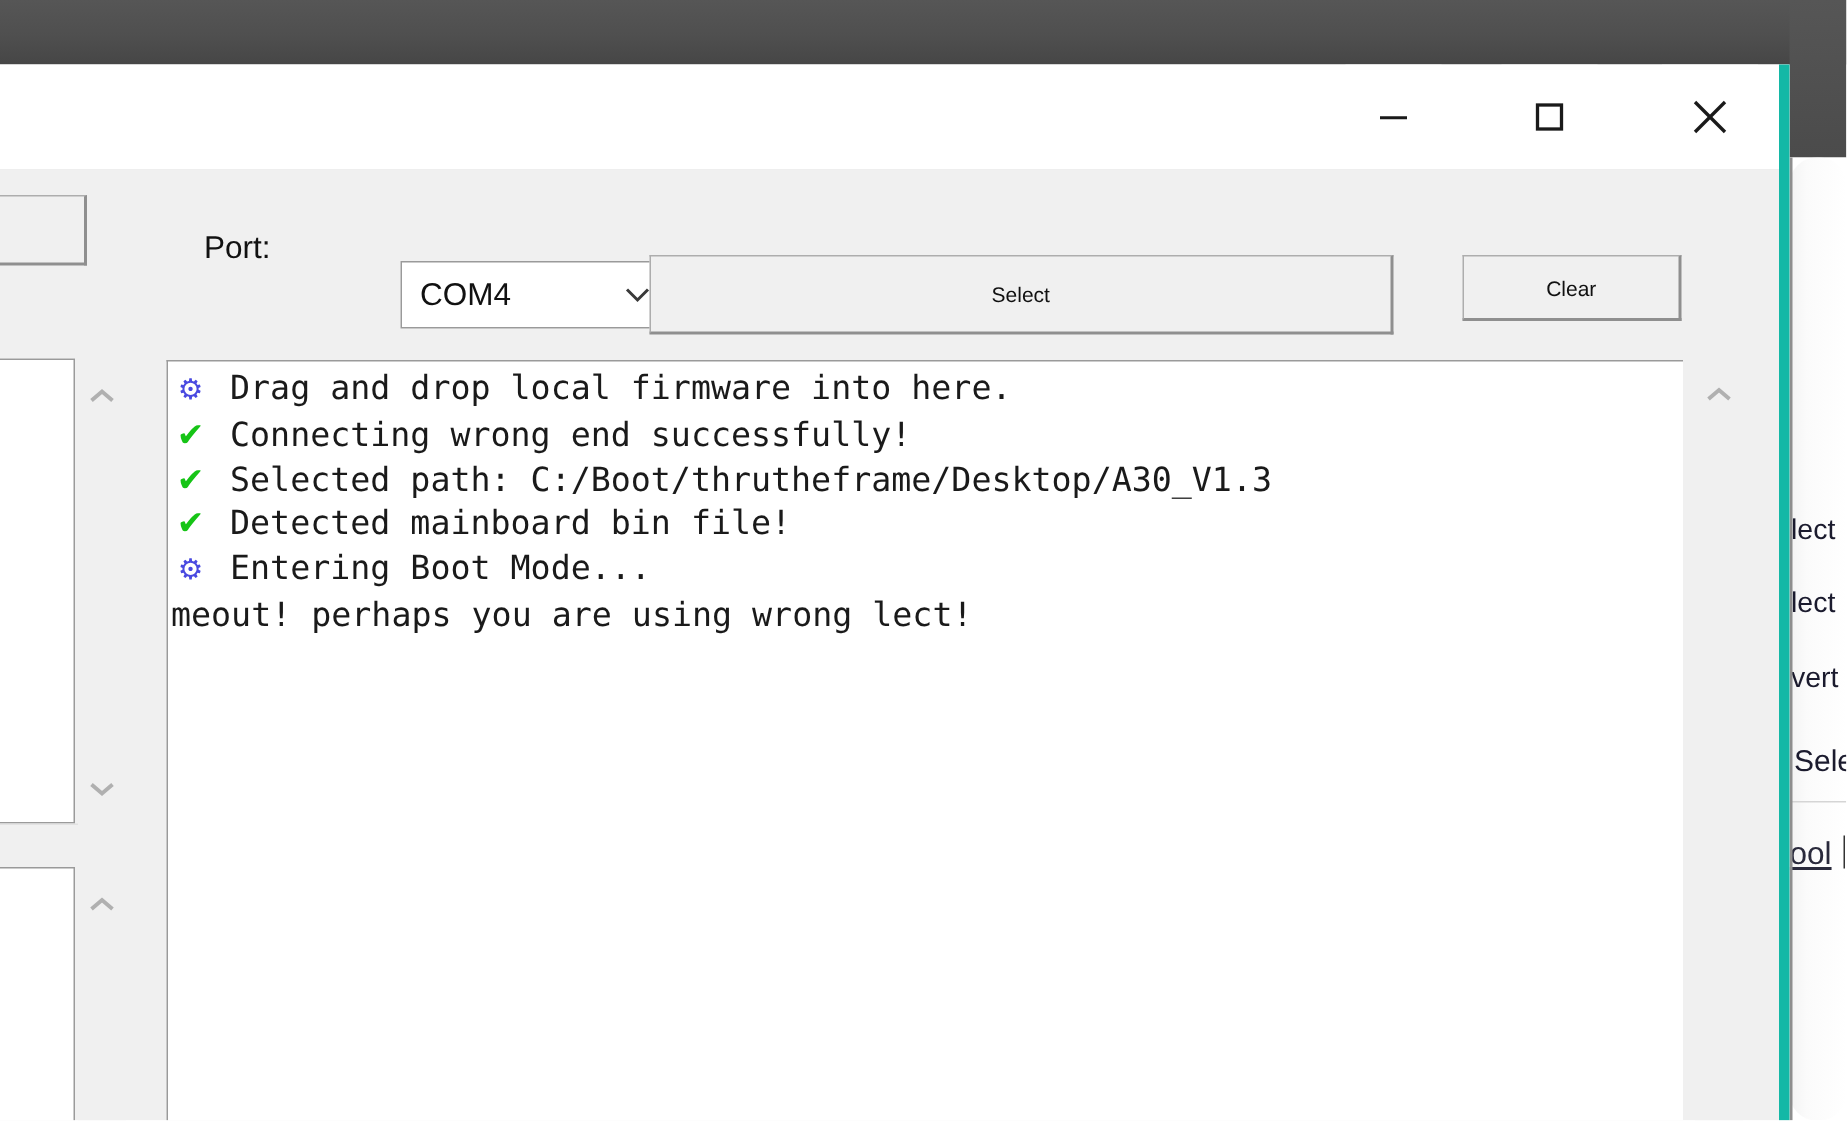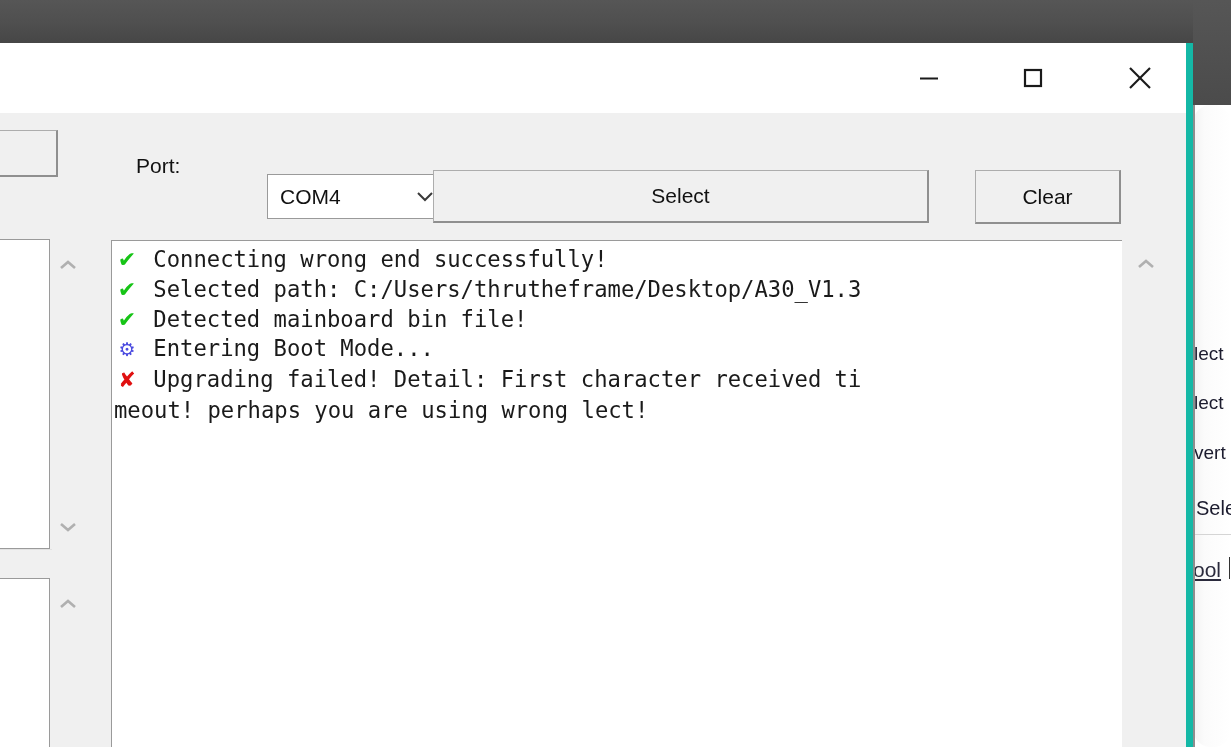--- a/index.html
+++ b/index.html
@@ -165,27 +165,27 @@
   .push-btn {
     position: absolute;
     background: #f0f0f0;
     border: 1px solid #adadad;
     border-right: 2px solid #8f8f8f;
     border-bottom: 2px solid #8f8f8f;
     box-sizing: border-box;
     display: flex;
     align-items: center;
     justify-content: center;
-    font-size: 21px;
+    font-size: 14px;
     color: #111;
     font-family: "Liberation Sans", sans-serif;
     cursor: default;
   }
   .btn-select { left: 433px; top: 127px; width: 496px; height: 53px; }
-  .btn-clear  { left: 975px; top: 127px; width: 146px; height: 54px; }
+  .btn-clear  { left: 975px; top: 127px; width: 146px; height: 44px; }
 
   
   .left-panel-a {
     position: absolute;
     left: -60px; top: 196px;
     width: 110px; height: 310px;
     background: #ffffff;
     border: 1px solid #9a9a9a;
     box-sizing: border-box;
   }
@@ -338,25 +338,25 @@
     <div class="scroll-col scroll-b">
       <span class="chev" style="top:18px">
         <svg width="20" height="12" viewBox="0 0 20 12">
           <polyline points="3,9 10,3 17,9" fill="none" stroke="#b0b0b0" stroke-width="2.6"></polyline>
         </svg>
       </span>
     </div>
 
     <div class="log-box">
       <div class="log-inner" id="log-inner">
+          <span class="log-line"><span class="log-icon ico-gear">⚙</span><span class="log-msg"> Drag and drop local firmware into here.</span></span>
           <span class="log-line"><span class="log-icon ico-check">✔</span><span class="log-msg"> Connecting wrong end successfully!</span></span>
-          <span class="log-line"><span class="log-icon ico-check">✔</span><span class="log-msg"> Selected path: C:/Users/thrutheframe/Desktop/A30_V1.3</span></span>
+          <span class="log-line"><span class="log-icon ico-check">✔</span><span class="log-msg"> Selected path: C:/Boot/thrutheframe/Desktop/A30_V1.3</span></span>
           <span class="log-line"><span class="log-icon ico-check">✔</span><span class="log-msg"> Detected mainboard bin file!</span></span>
           <span class="log-line"><span class="log-icon ico-gear">⚙</span><span class="log-msg"> Entering Boot Mode...</span></span>
-          <span class="log-line"><span class="log-icon ico-cross">✘</span><span class="log-msg"> Upgrading failed! Detail: First character received ti</span></span>
           <span class="log-line"><span class="log-msg">meout! perhaps you are using wrong lect!</span></span>
         </div>
     </div>
 
     <div class="scroll-col scroll-log">
       <span class="chev" style="top:16px">
         <svg width="20" height="12" viewBox="0 0 20 12">
           <polyline points="3,9 10,3 17,9" fill="none" stroke="#b0b0b0" stroke-width="2.6"></polyline>
         </svg>
       </span>

